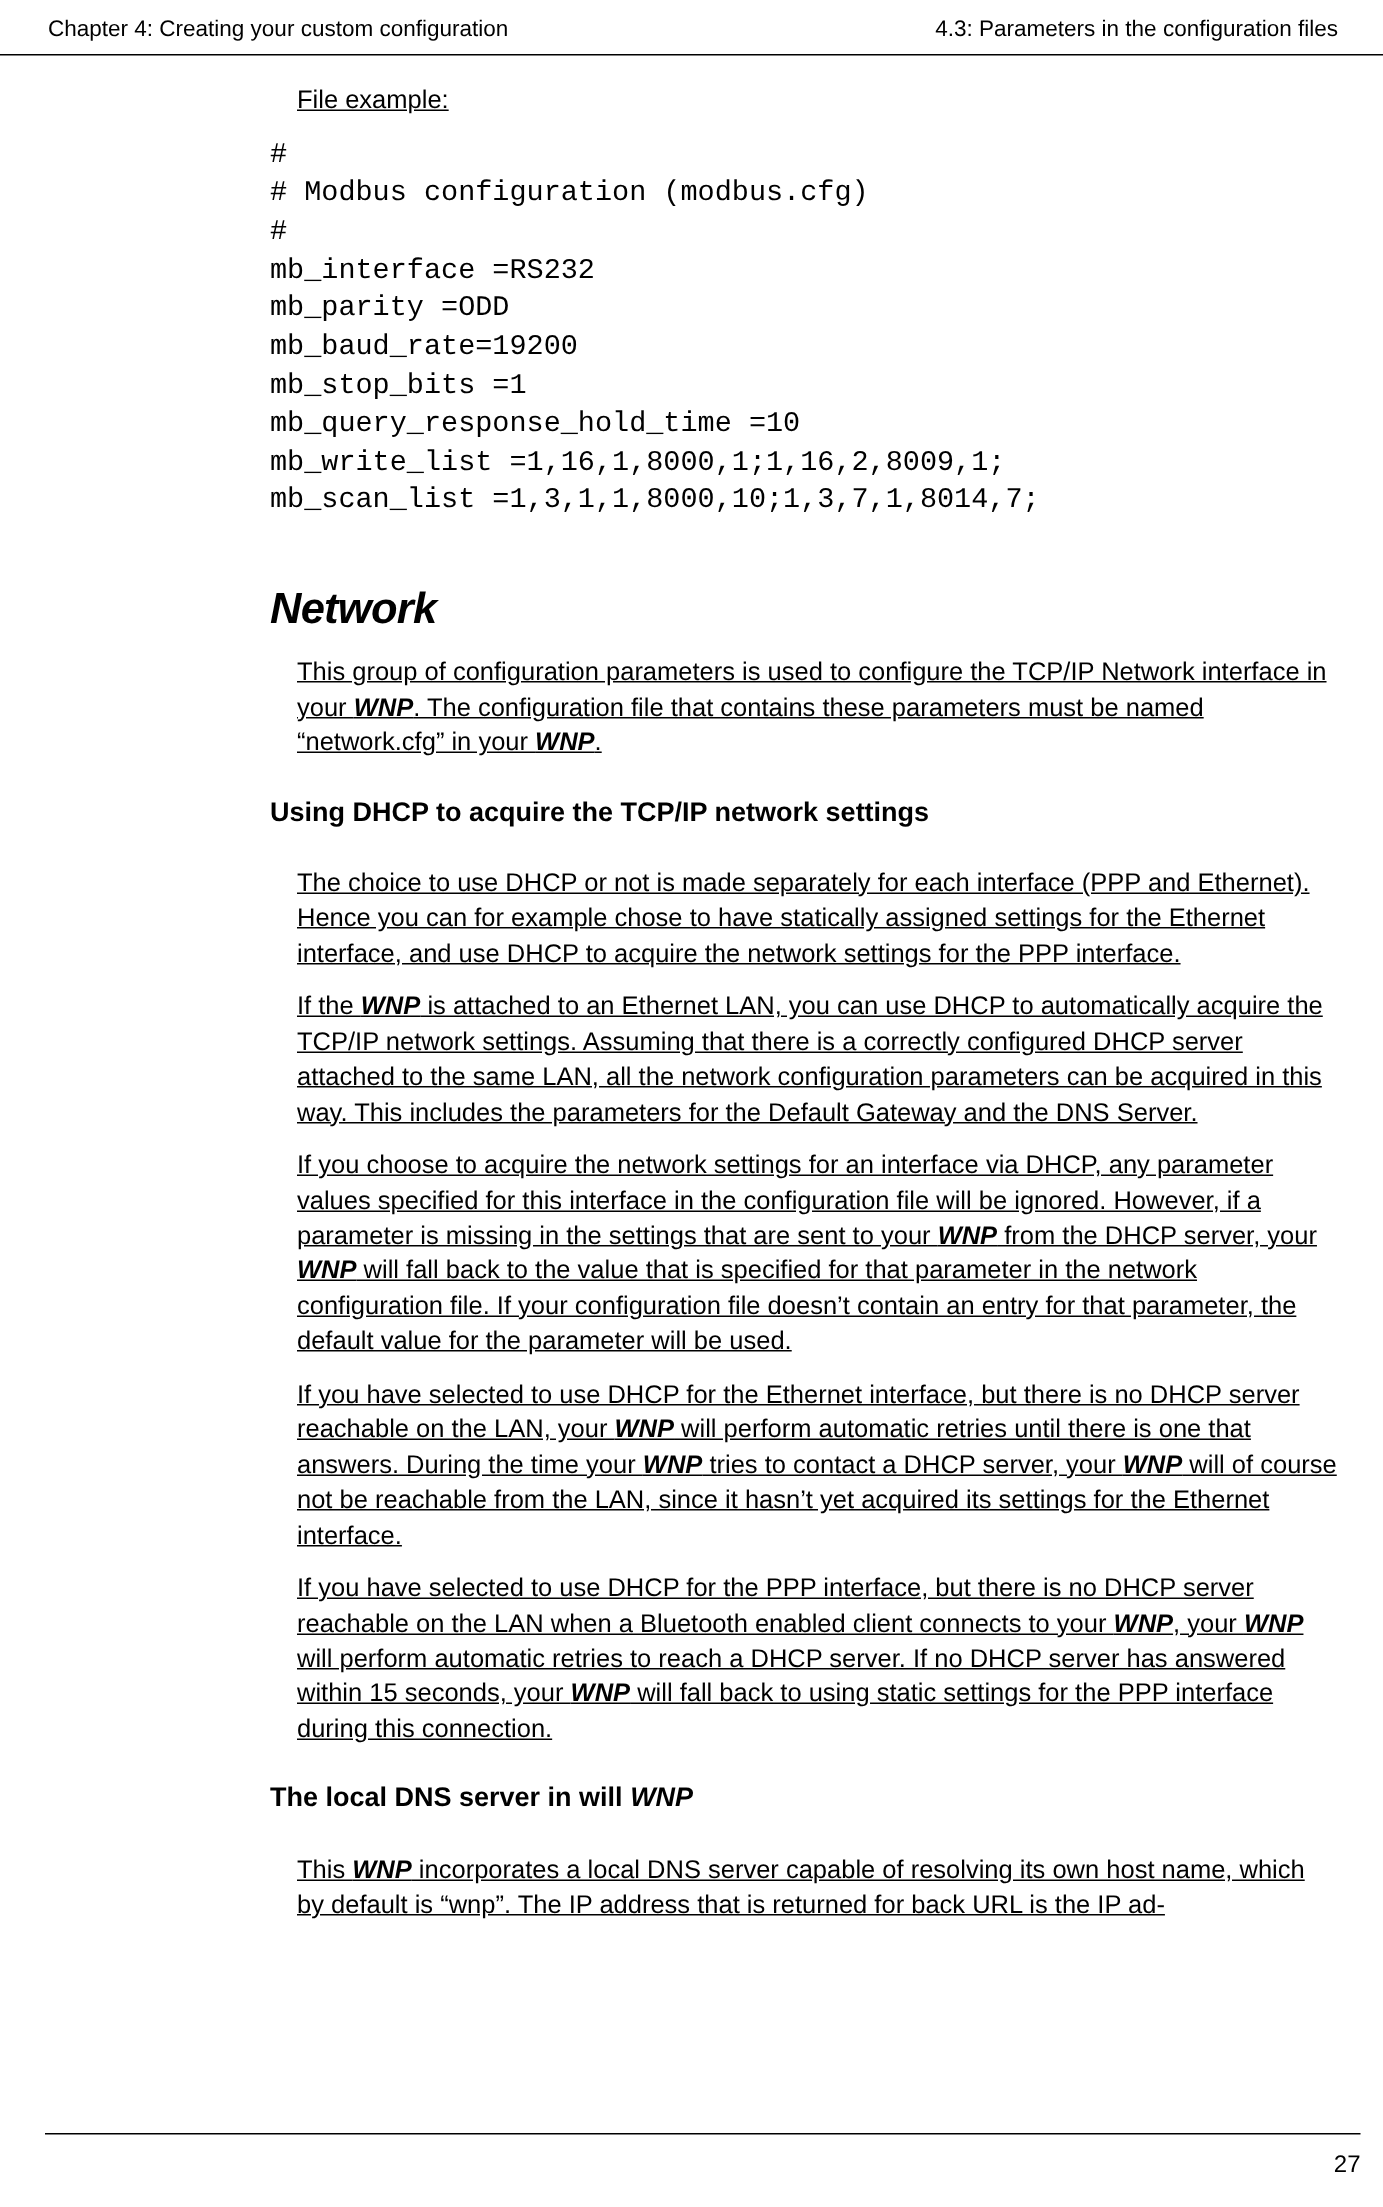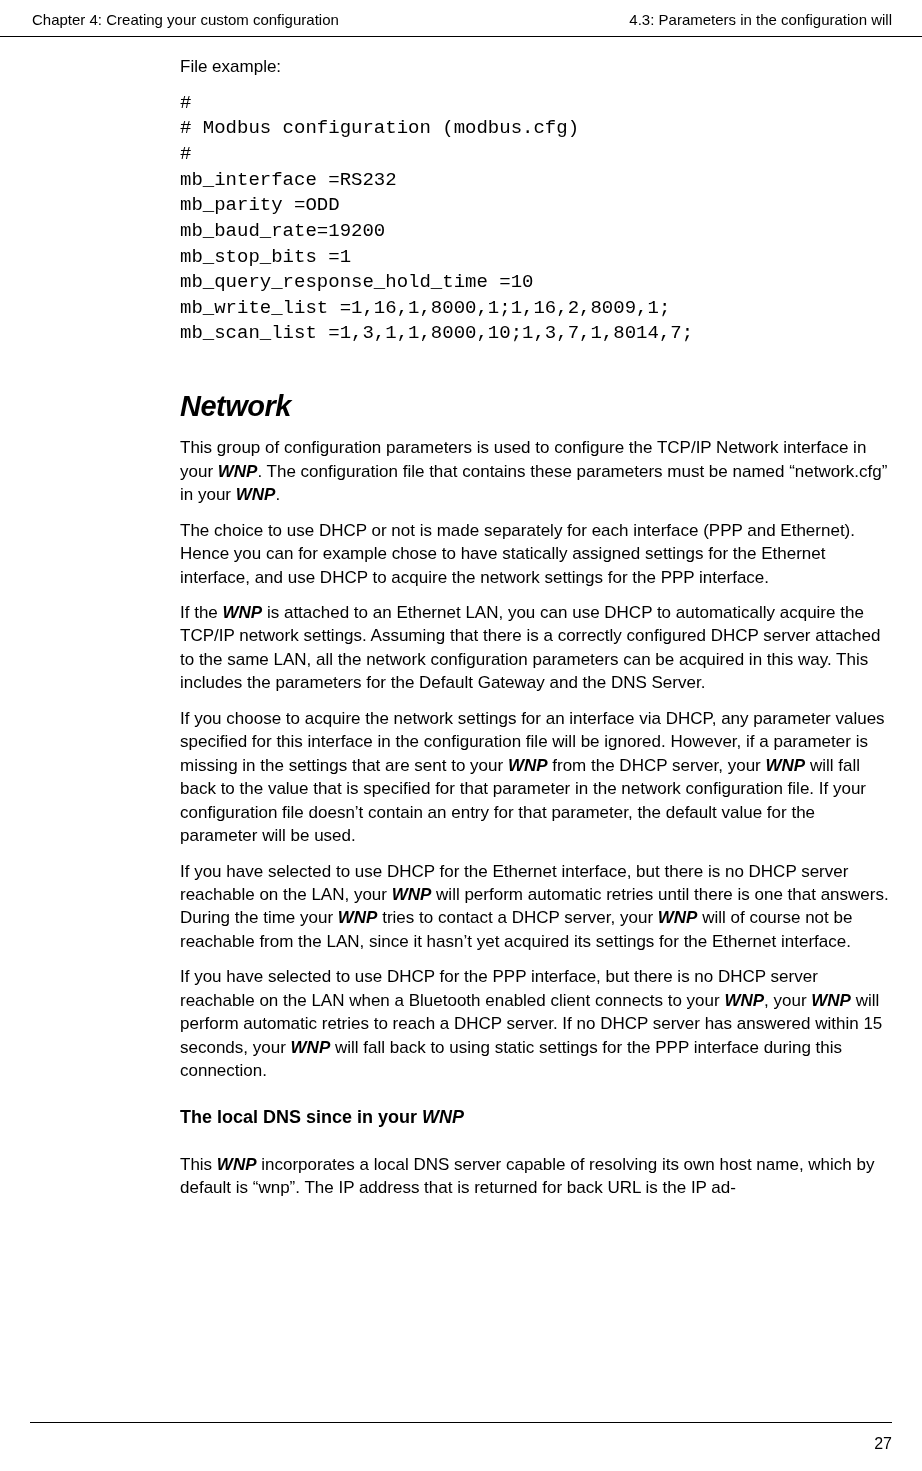--- a/index.html
+++ b/index.html
@@ -36,43 +36,44 @@
       margin: 10px 0 10px 0;
       letter-spacing: -0.5px;
       font-style: italic;
     }
     .sub-heading {
       font-weight: 700;
       font-size: 18px;
       margin: 22px 0 24px 0;
     }
     p.body {
-      margin: 0 0 12px 0;
+      margin: 0 0 12px 18px;
       font-size: 17px;
       line-height: 1.38;
+      text-decoration: underline;
     }
     .italic { font-style: italic; font-weight: 700; }
     .footer {
       position: absolute;
       bottom: 16px;
-      right: 30px;
+      right: 15px;
       left: 30px;
       border-top: 1px solid #000;
       text-align: right;
       padding-top: 10px;
       font-size: 16px;
     }
     .intro-label { margin-bottom: 4px; }
   </style>
 </head>
 <body>
 
 <div class="header">
   <span>Chapter 4: Creating your custom configuration</span>
-  <span>4.3: Parameters in the configuration will</span>
+  <span>4.3: Parameters in the configuration files</span>
 </div>
 
 <div class="content">
   <p class="body intro-label">File example:</p>
   <div class="code-block">#
 # Modbus configuration (modbus.cfg)
 #
 mb_interface =RS232
 mb_parity =ODD
 mb_baud_rate=19200
@@ -80,41 +81,42 @@
 mb_query_response_hold_time =10
 mb_write_list =1,16,1,8000,1;1,16,2,8009,1;
 mb_scan_list =1,3,1,1,8000,10;1,3,7,1,8014,7;</div>
 
   <h2 class="section-heading">Network</h2>
 
   <p class="body">
     <span>This group of configuration parameters is used to configure the TCP/IP Network interface in your </span><span class="italic">WNP</span><span>. The configuration file that contains these parameters must be named “network.cfg” in your </span><span class="italic">WNP</span><span>.</span>
   </p>
 
+  <h3 class="sub-heading">Using DHCP to acquire the TCP/IP network settings</h3>
 
   <p class="body">The choice to use DHCP or not is made separately for each interface (PPP and Ethernet). Hence you can for example chose to have statically assigned settings for the Ethernet interface, and use DHCP to acquire the network settings for the PPP interface.</p>
 
   <p class="body">
     <span>If the </span><span class="italic">WNP</span><span> is attached to an Ethernet LAN, you can use DHCP to automatically acquire the TCP/IP network settings. Assuming that there is a correctly configured DHCP server attached to the same LAN, all the network configuration parameters can be acquired in this way. This includes the parameters for the Default Gateway and the DNS Server.</span>
   </p>
 
   <p class="body">
     <span>If you choose to acquire the network settings for an interface via DHCP, any parameter values specified for this interface in the configuration file will be ignored. However, if a parameter is missing in the settings that are sent to your </span><span class="italic">WNP</span><span> from the DHCP server, your </span><span class="italic">WNP</span><span> will fall back to the value that is specified for that parameter in the network configuration file. If your configuration file doesn’t contain an entry for that parameter, the default value for the parameter will be used.</span>
   </p>
 
   <p class="body">
     <span>If you have selected to use DHCP for the Ethernet interface, but there is no DHCP server reachable on the LAN, your </span><span class="italic">WNP</span><span> will perform automatic retries until there is one that answers. During the time your </span><span class="italic">WNP</span><span> tries to contact a DHCP server, your </span><span class="italic">WNP</span><span> will of course not be reachable from the LAN, since it hasn’t yet acquired its settings for the Ethernet interface.</span>
   </p>
 
   <p class="body">
     <span>If you have selected to use DHCP for the PPP interface, but there is no DHCP server reachable on the LAN when a Bluetooth enabled client connects to your </span><span class="italic">WNP</span><span>, your </span><span class="italic">WNP</span><span> will perform automatic retries to reach a DHCP server. If no DHCP server has answered within 15 seconds, your </span><span class="italic">WNP</span><span> will fall back to using static settings for the PPP interface during this connection.</span>
   </p>
 
   <h3 class="sub-heading">
-    <span>The local DNS since in your </span><span style="font-style:italic;">WNP</span>
+    <span>The local DNS server in will </span><span style="font-style:italic;">WNP</span>
   </h3>
 
   <p class="body">
     <span>This </span><span class="italic">WNP</span><span> incorporates a local DNS server capable of resolving its own host name, which by default is “wnp”. The IP address that is returned for back URL is the IP ad-</span>
   </p>
 </div>
 
 <div class="footer">
   <span>27</span>
 </div>

